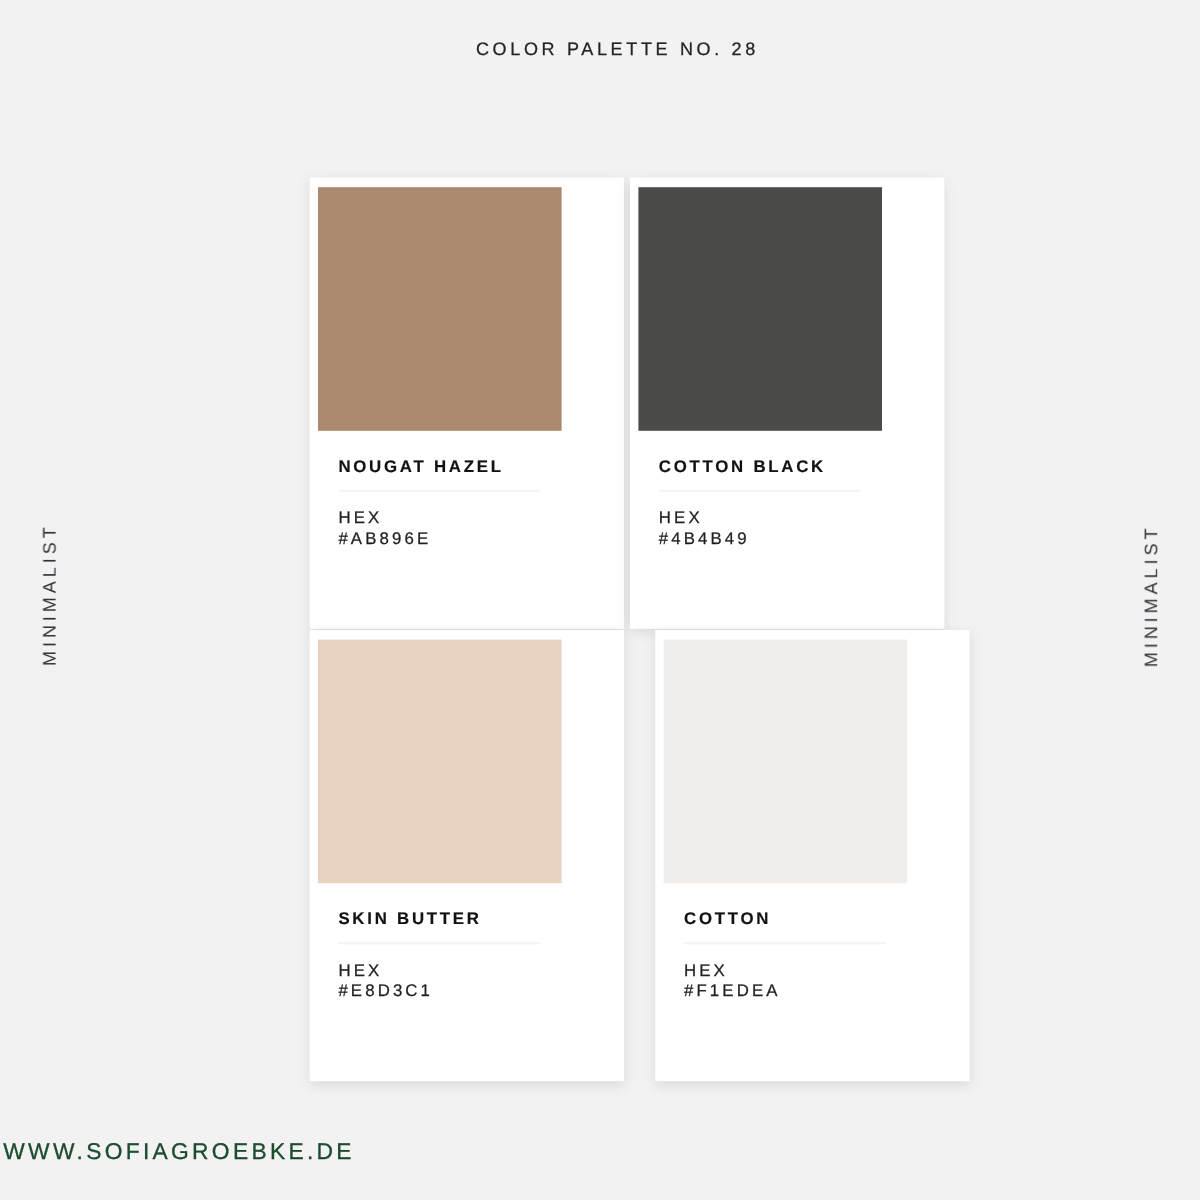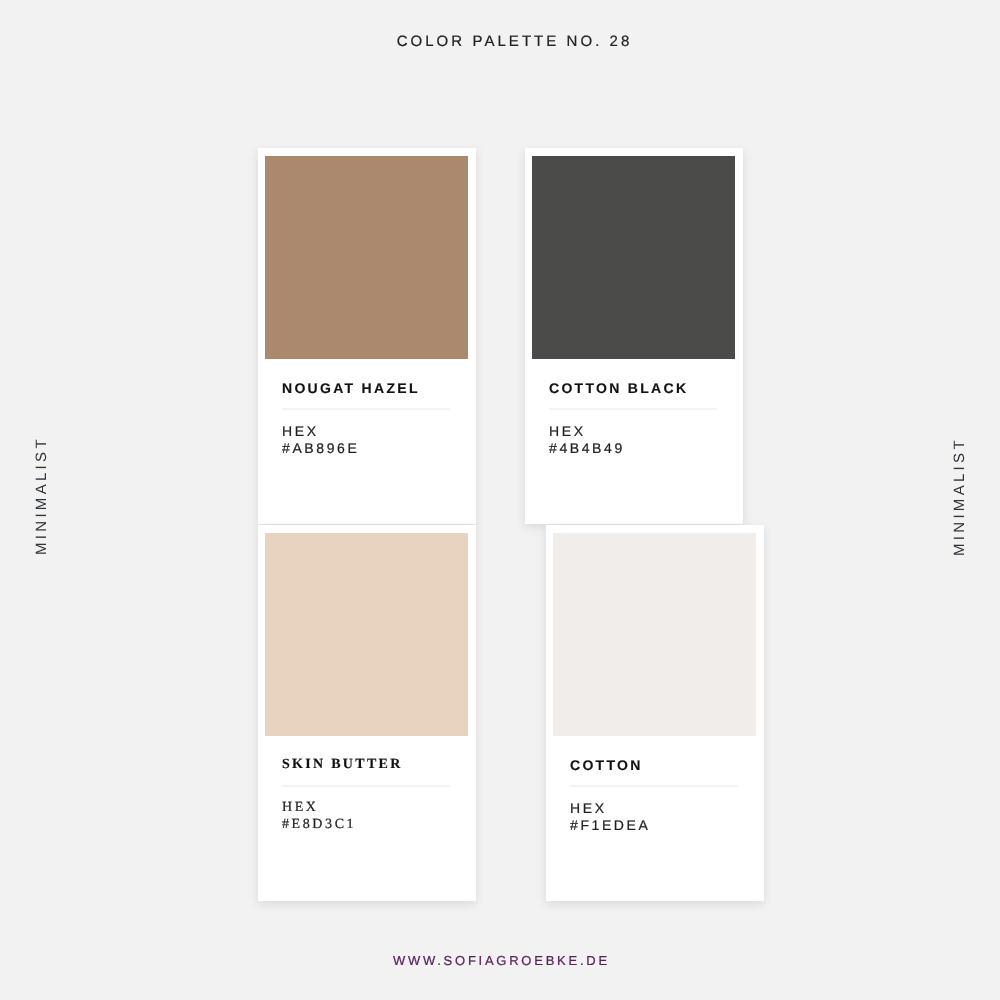--- a/index.html
+++ b/index.html
@@ -45,41 +45,41 @@
     transform-origin: 0 0;
     transform: rotate(-90deg) translateZ(0);
   }
   .side-label.left  { left: 34px; top: 555px; }
   .side-label.right { left: 952px; top: 556px; }
 
   .footer {
     position: absolute;
     left: 0; right: 0;
     top: 953px;
-    text-align: center;
-    font-size: 13px;
+    font-size: 19px;
     line-height: 16px;
     letter-spacing: 2.75px;
     text-indent: 2.75px;
-    color: #701a75;
+    color: #14532d;
     -webkit-text-stroke: 0.22px #242424;
   }
 
   .grid { position: absolute; left: 258px; top: 148px; }
 
   .card {
     position: absolute;
     width: 218px;
     height: 376px;
     background: #ffffff;
     box-shadow: 0 3px 10px rgba(0,0,0,0.10);
+    padding-left: 44px;
   }
   .card.c0 { left: 0;     top: 0; }
   .card.c1 { left: 267px; top: 0; }
-  .card.c2 { left: 0;     top: 377px; font-family: Liberation Serif, serif; }
+  .card.c2 { left: 0;     top: 377px; }
   .card.c3 { left: 267px; top: 377px; margin-left: 21px; }
 
   .swatch {
     position: absolute;
     left: 7px; top: 8px;
     width: 203px; height: 203px;
   }
   .card-name {
     position: absolute;
     left: 24px;

